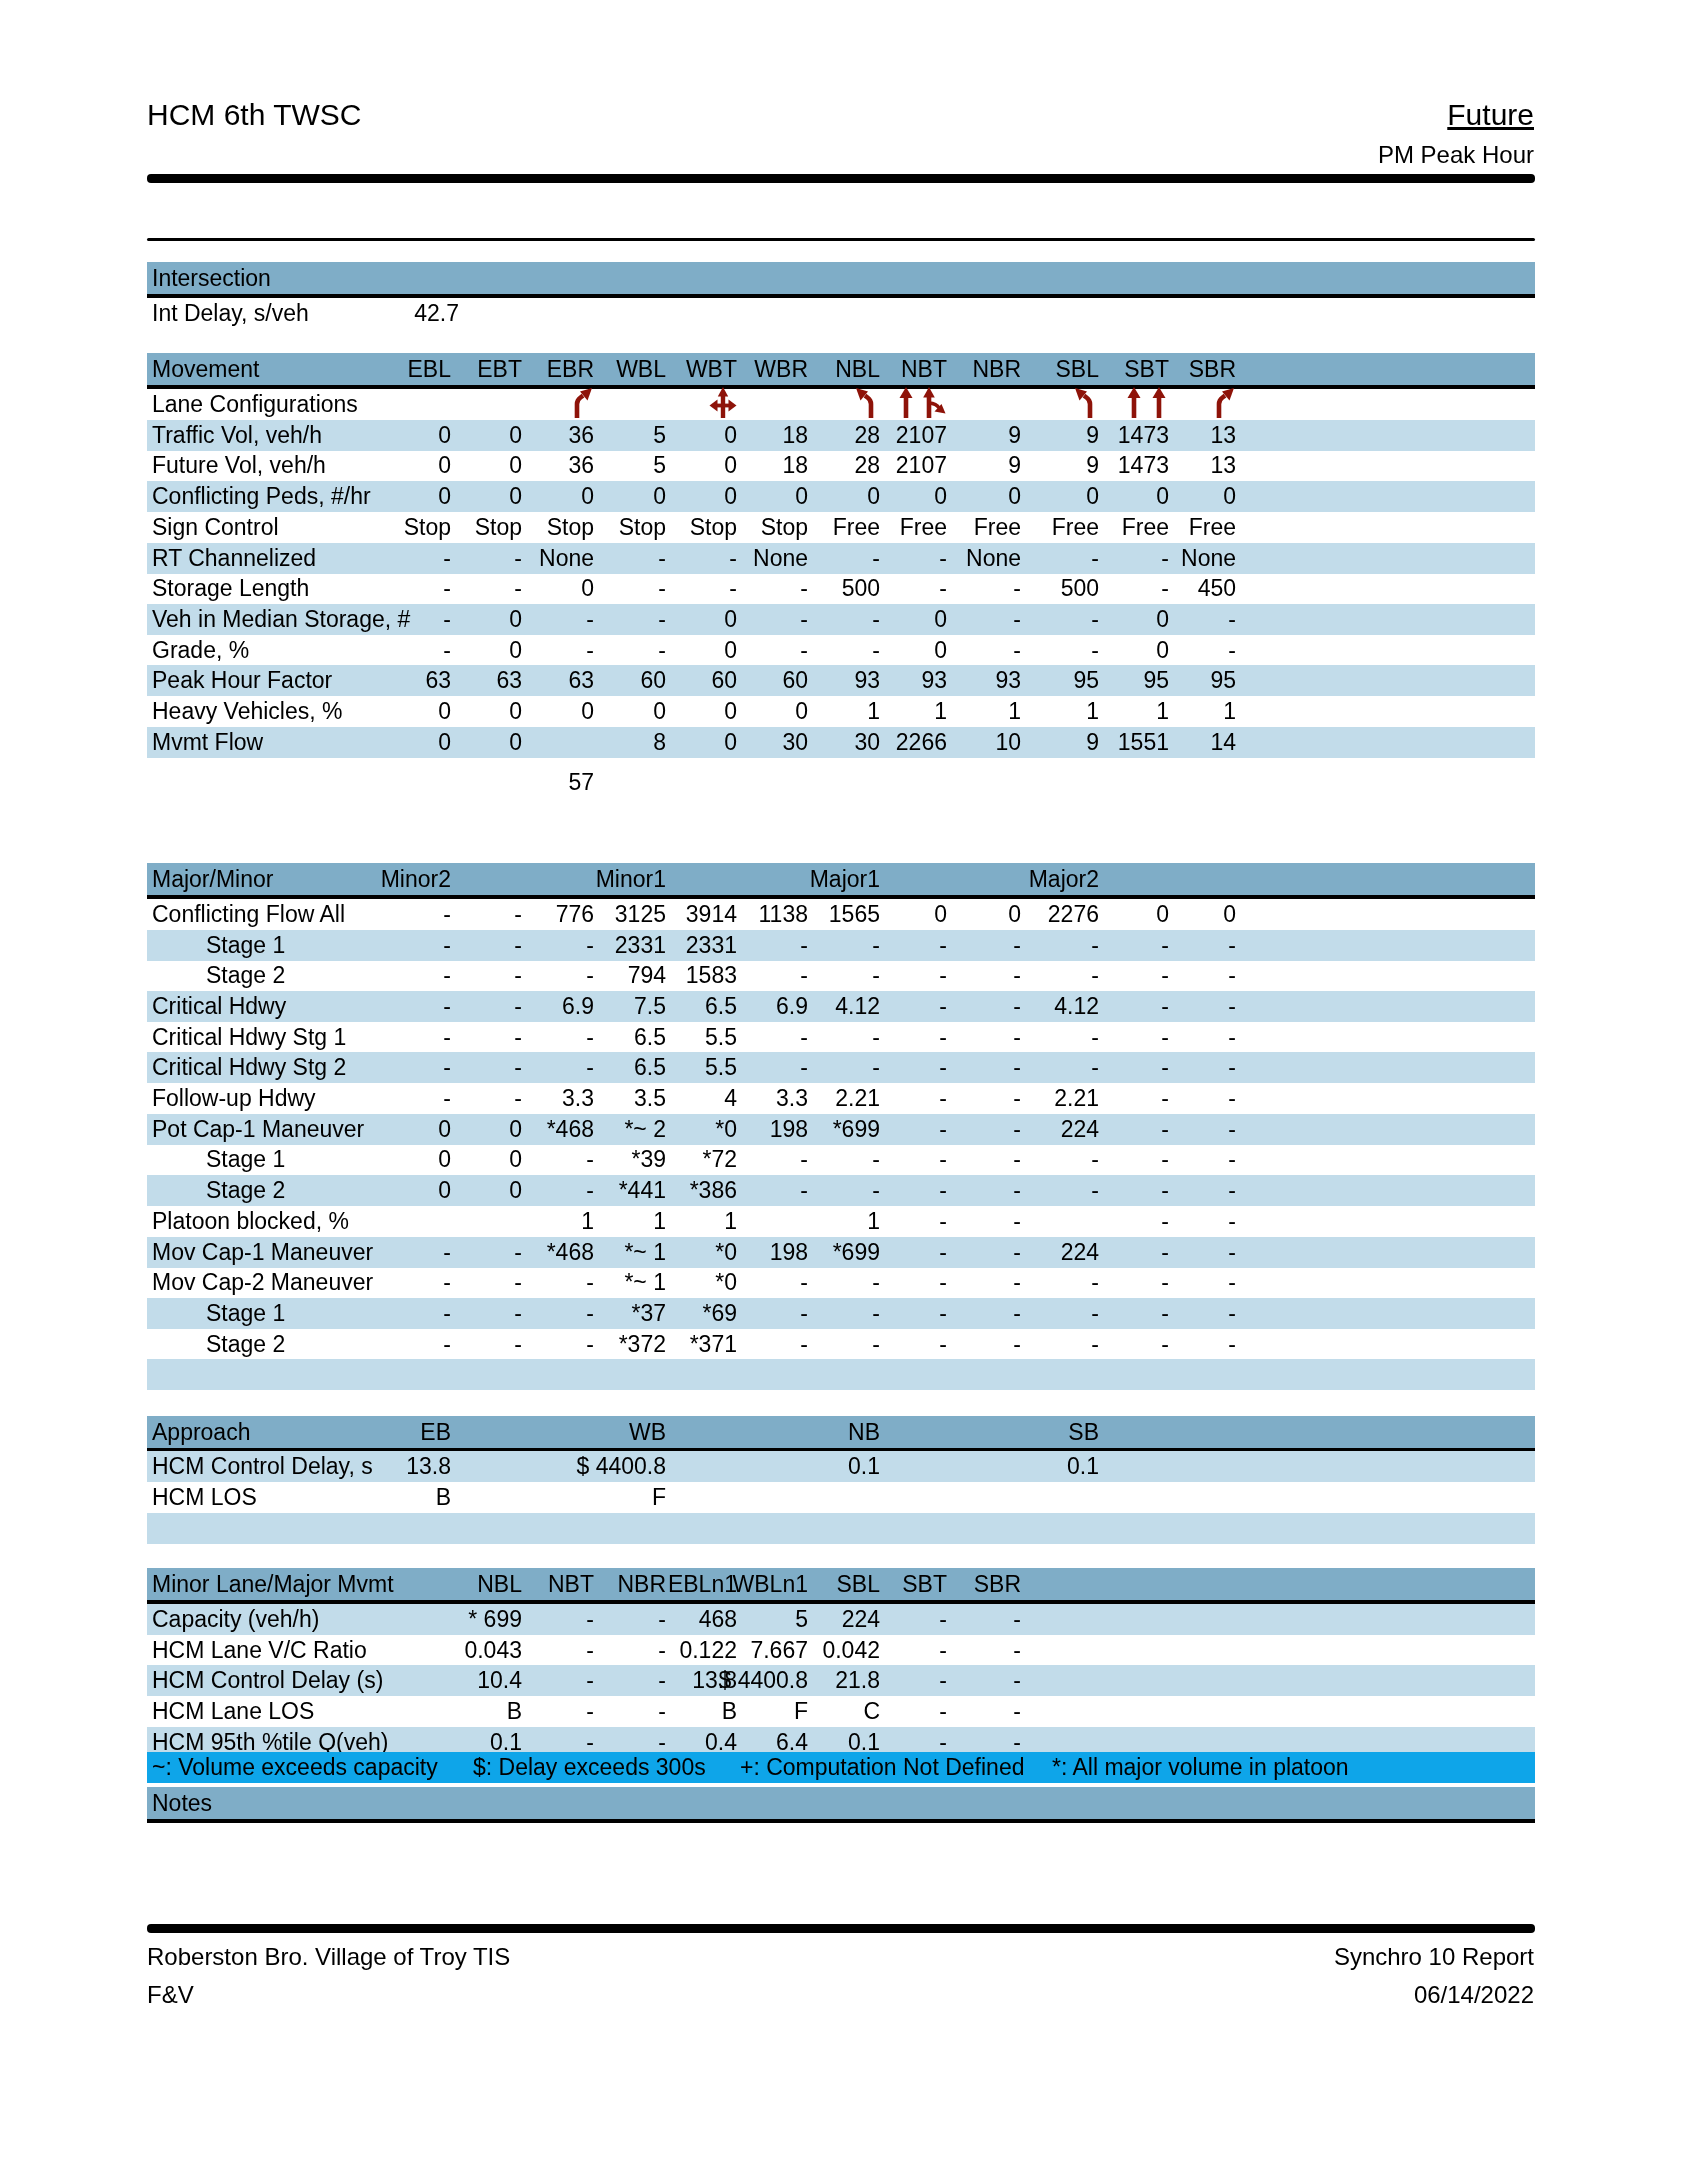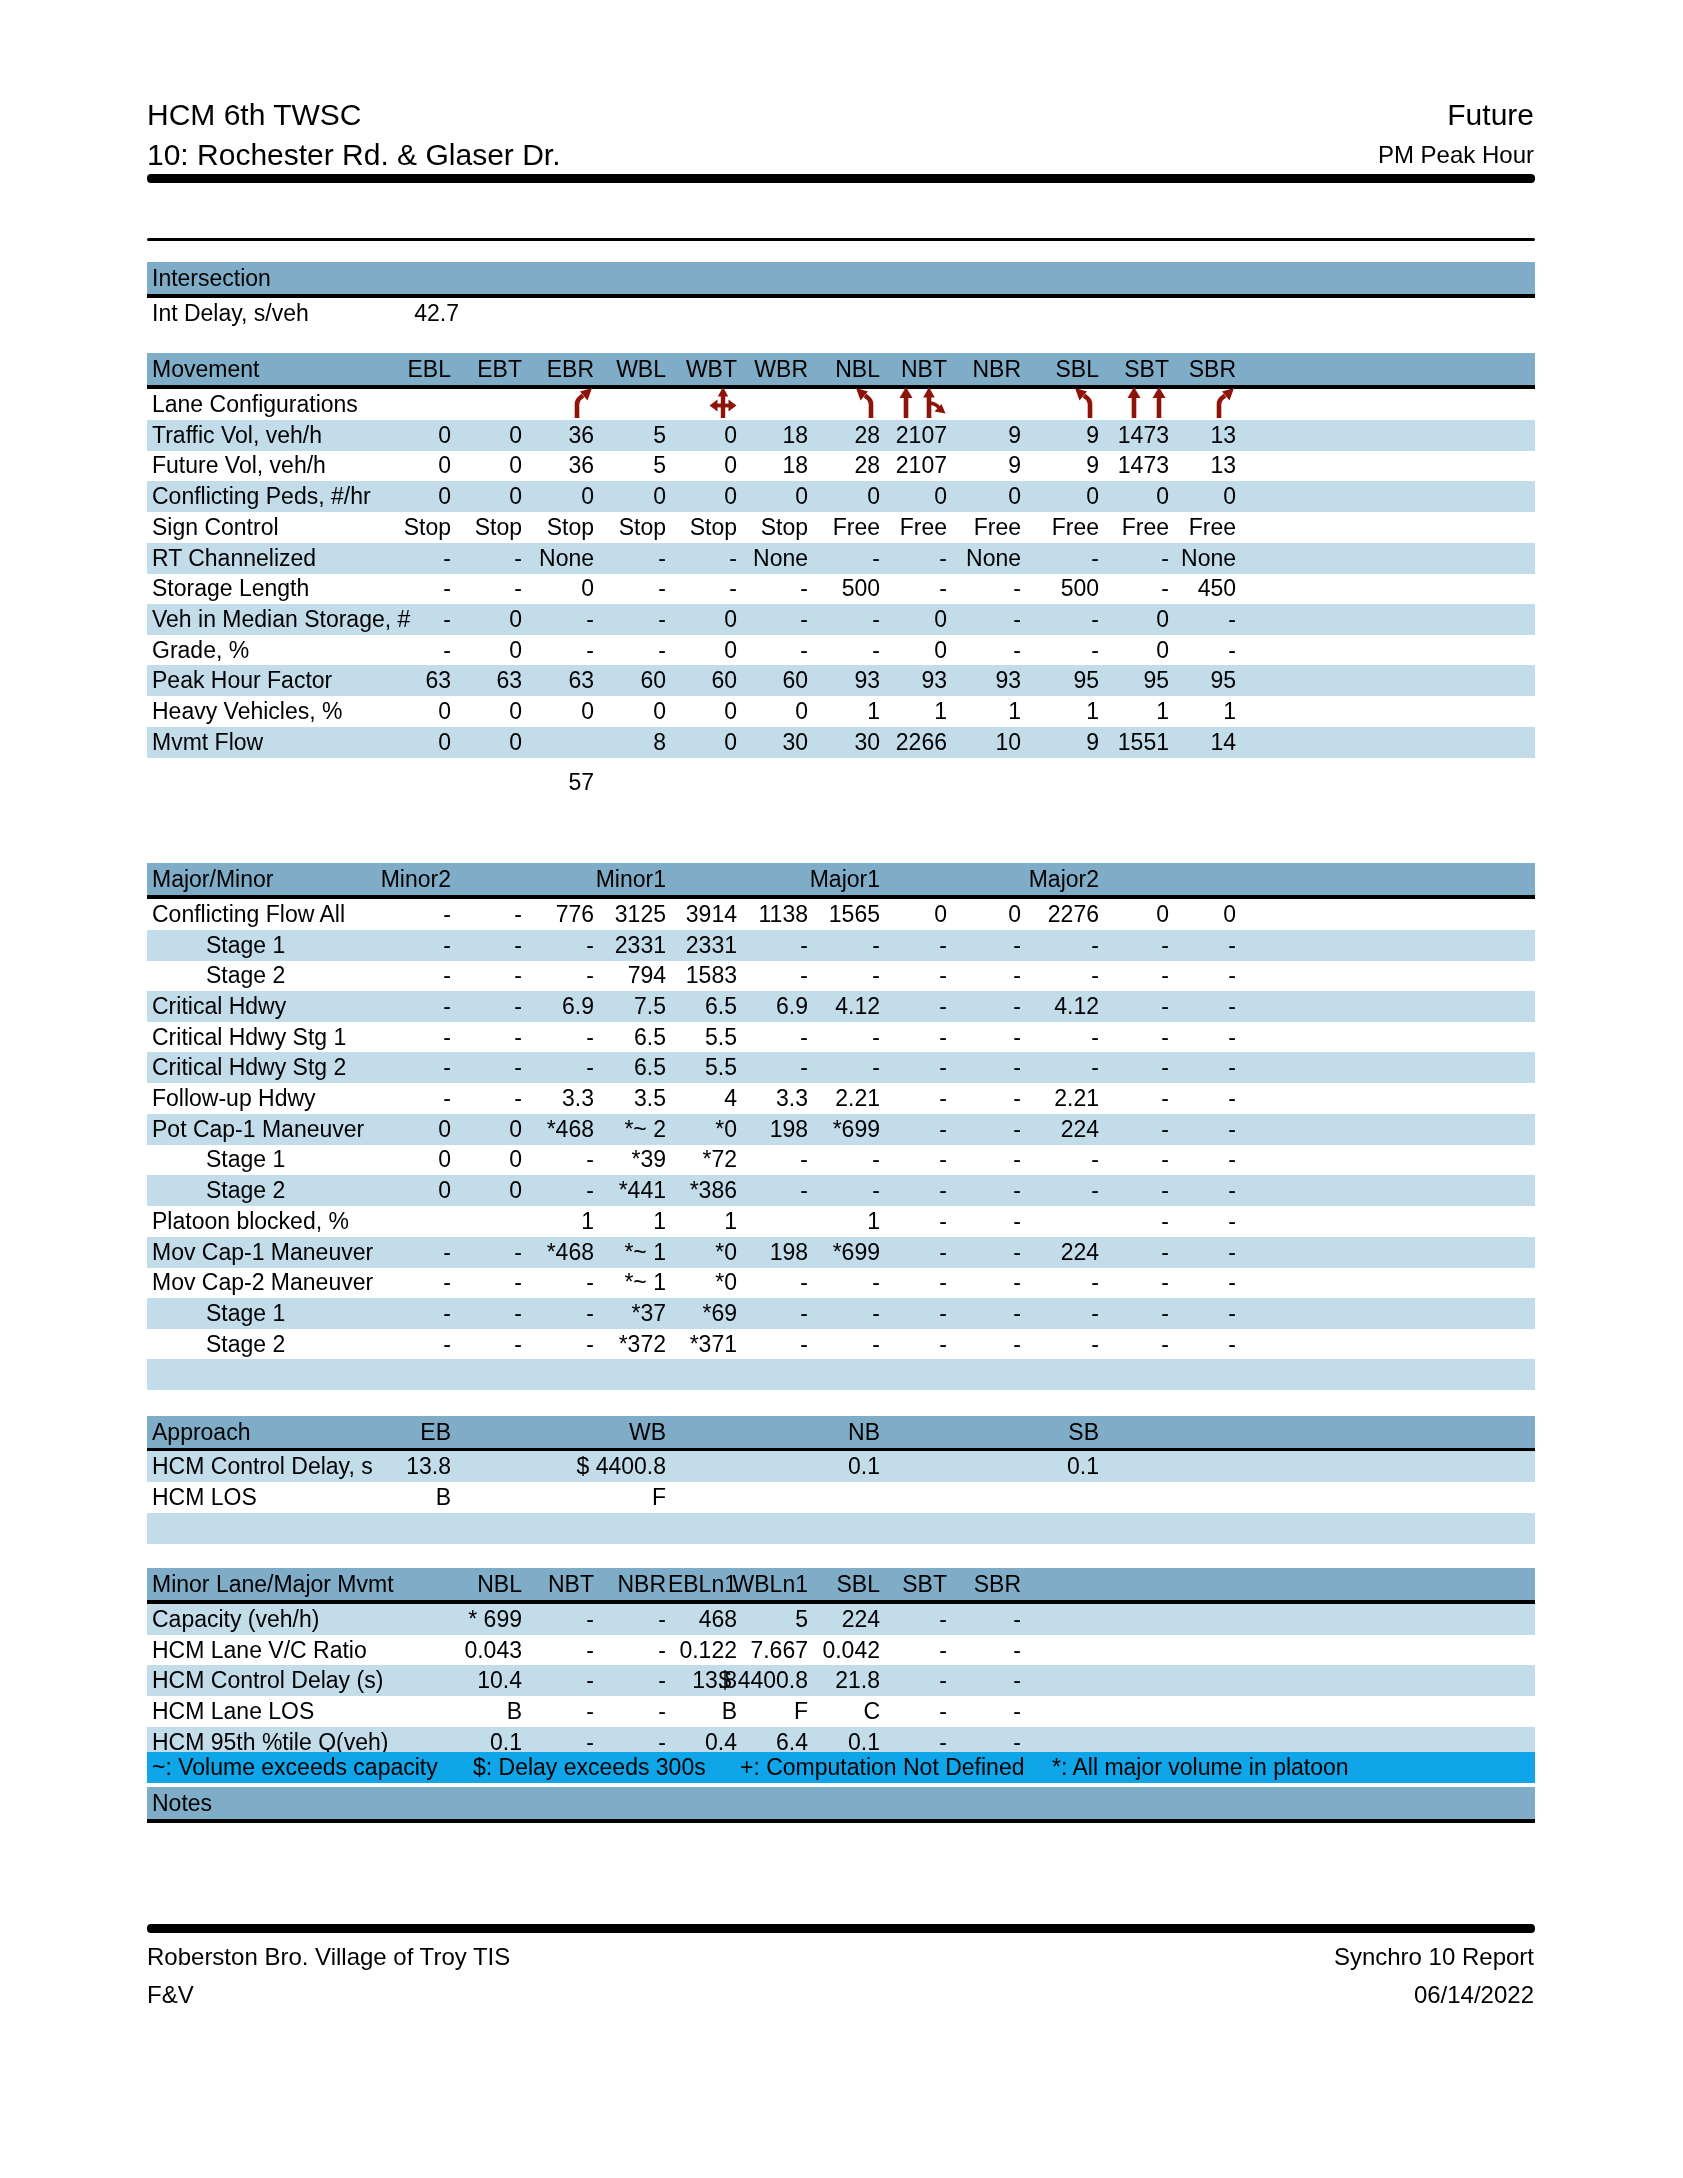--- a/index.html
+++ b/index.html
@@ -18,22 +18,21 @@
   .icons{position:absolute;bottom:1px;display:flex;align-items:flex-end;gap:5px;}
   .footer{font-size:24px;line-height:30px;}
   svg{display:block;}
 </style>
 </head>
 <body>
 
 <div class="page">
 
   <div class="abs title" style="left:147px;top:97px;">HCM 6th TWSC</div>
-  <div class="abs title" style="left:147px;top:137px;">10: Rochester Rd. &amp; Glaser Dr.</div>
-  <div class="abs title" style="right:149px;top:97px;">Future</div>
+  <div class="abs title" style="right:149px;top:97px;text-decoration:underline;">Future</div>
   <div class="abs subtitle" style="right:149px;top:139px;">PM Peak Hour</div>
 
   <div class="hline" style="top:174px;height:9px;"></div>
   <div class="hline" style="top:238px;height:3px;"></div>
 
   <div id="tables">
       <div class="band" style="top: 262px; background: rgb(127, 173, 199);">
         <span class="rlabel">Intersection</span>
       </div>
       <div class="row" style="top: 298px;">

